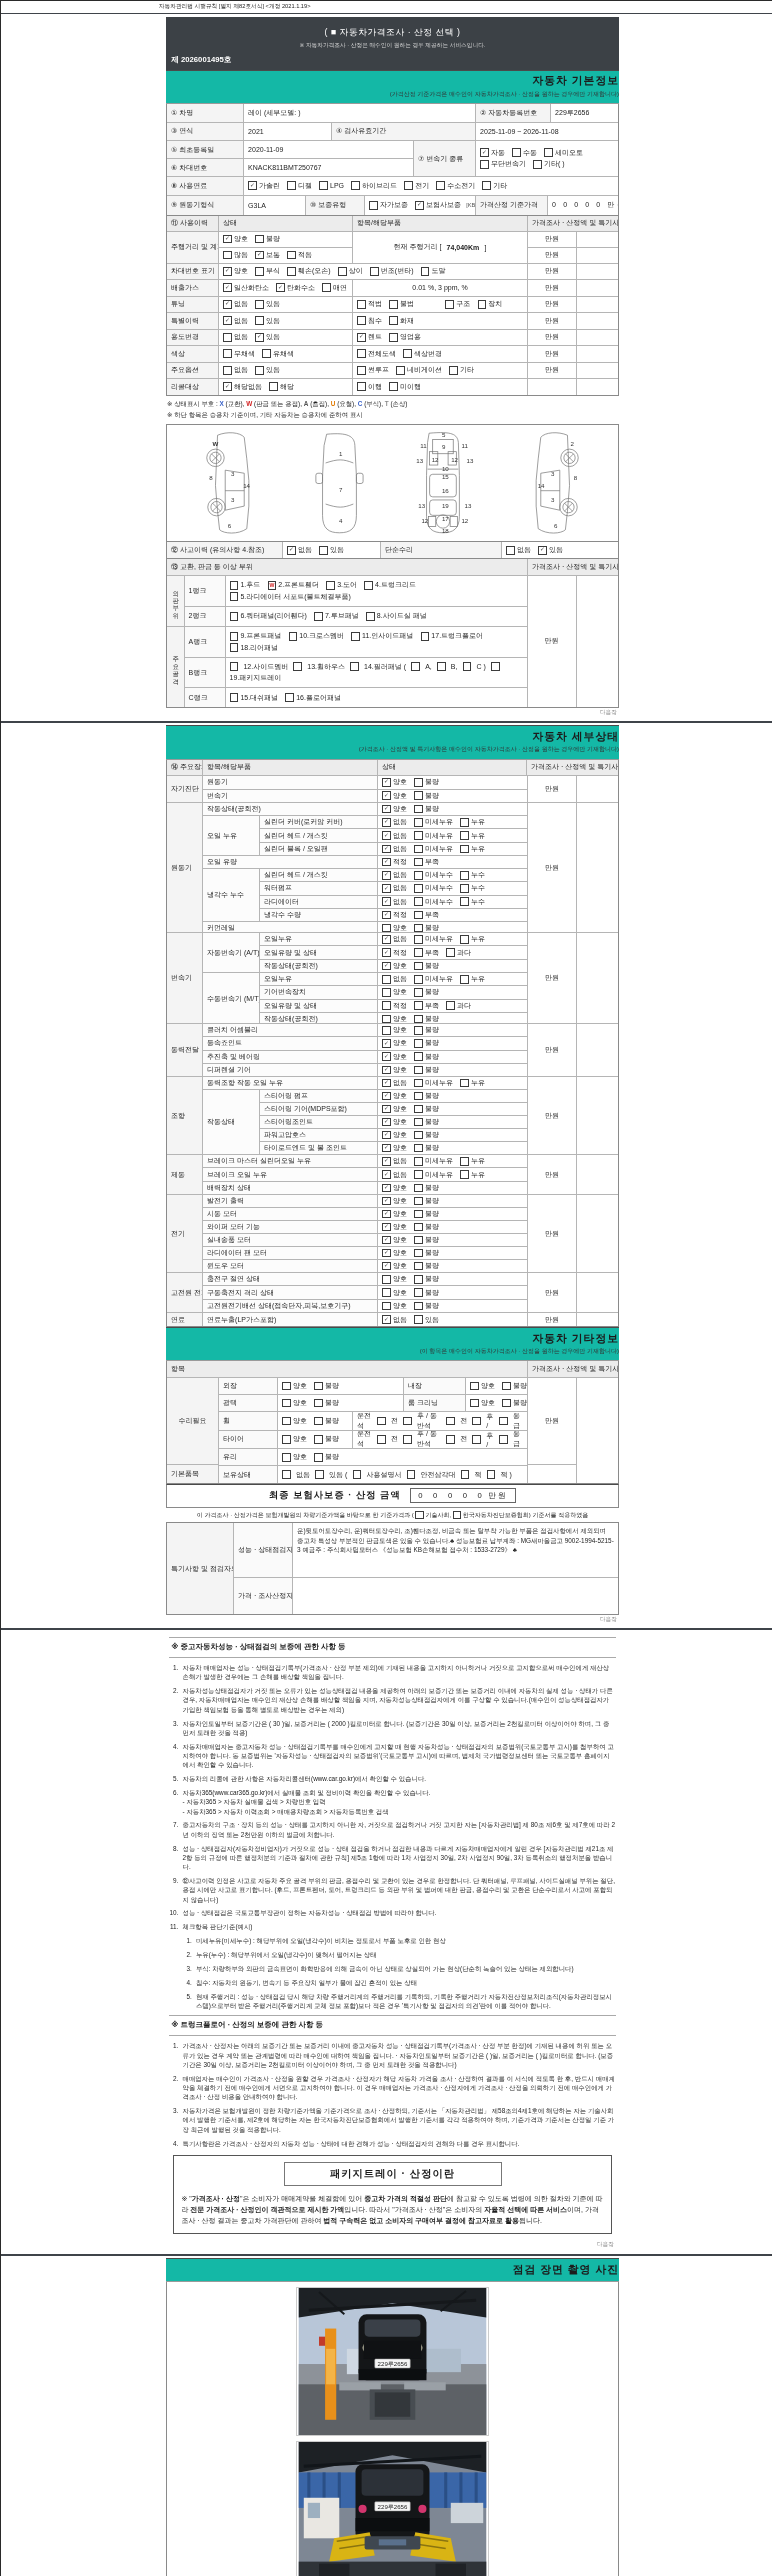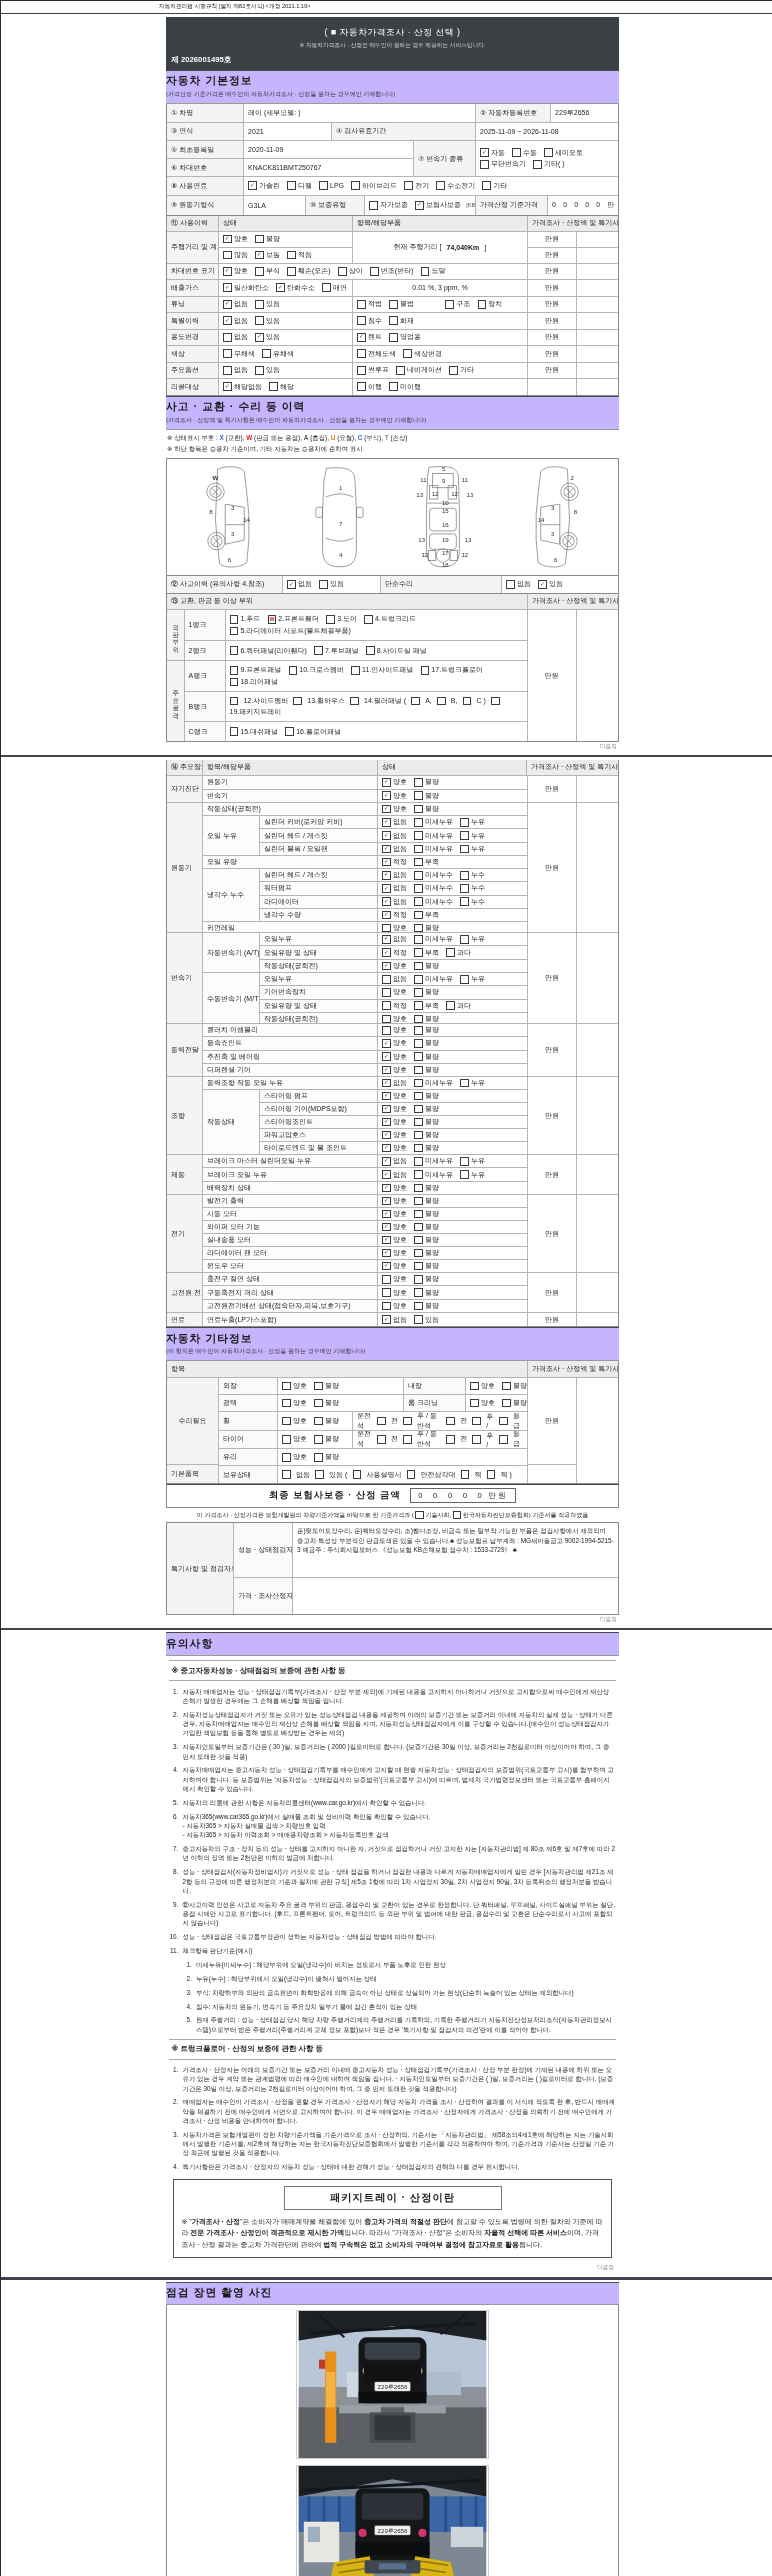--- a/index.html
+++ b/index.html
@@ -6,21 +6,21 @@
   body{font-family:"Liberation Sans","DejaVu Sans",sans-serif;color:#1c1c1c;}
   #page{position:relative;width:772px;height:2576px;border:0.5px solid #2a2a2a;background:#fff;overflow:hidden;}
   #content{width:453px;margin-left:165px;}
   .topnote{font-size:5.7px;color:#222;padding:2.1px 0 1.5px 0;margin-left:-7.2px;}
   .toprule{height:1.5px;background:#3f444a;width:772px;margin-left:-165px;}
   .darkhead{background:#3c4146;color:#fff;padding:7.2px 0 4.1px 0;margin-top:3.1px;}
   .darkhead .t1{text-align:center;font-size:15.5px;font-weight:bold;letter-spacing:1.5px;}
   .darkhead .t2{text-align:center;font-size:8.8px;margin-top:3.1px;letter-spacing:0.5px;}
   .darkhead .t3{text-align:center;font-size:5.7px;color:#d9d9d9;margin-top:2.1px;}
   .darkhead .docno{font-size:7.7px;font-weight:bold;padding:5.2px 0 1px 5.2px;}
-  .band{background:#c4b5fd;text-align:left;padding:3.6px 0 4.1px 0;border-top:1px solid #4a4a4a;border-bottom:0.5px solid #9a9a9a;}
+  .band{background:#14b8a6;text-align:right;padding:3.6px 0 4.1px 0;border-top:1px solid #4a4a4a;border-bottom:0.5px solid #9a9a9a;}
   .band .bt{font-size:10.8px;font-weight:bold;letter-spacing:1px;}
   .band .bs{font-size:6px;color:#333;margin-top:1.5px;}
   .tbl{border:0.5px solid #8a8a8a;border-top:0;background:#fff;}
   .tbl.boxed{border-top:0.5px solid #8a8a8a;}
   .trow{display:flex;border-bottom:0.5px solid #b5b5b5;align-items:stretch;}
   .trow:last-child{border-bottom:0;}
   .tcell{border-right:0.5px solid #b5b5b5;display:flex;align-items:center;gap:5.2px;padding:1px 4.1px;font-size:7px;overflow:hidden;min-height:0;box-sizing:border-box;}
   .tcell:last-child{border-right:0;}
   .tcell.stack{flex-direction:column;padding:0;align-items:stretch;gap:0;}
   .stack>.trow{width:100%;}
@@ -538,24 +538,20 @@
               <span>미이행</span>
             </span>
           </div>
           <div class="tcell" style="flex: 0 0 49px;">
             <span class="txt"></span>
           </div>
           <div class="tcell" style="flex: 1 1 0px;"></div>
         </div>
       </div>
 
-    <div class="band">
-      <div class="bt">사고 · 교환 · 수리 등 이력</div>
-      <div class="bs">(가격조사 · 산정액 및 특기사항은 매수인이 자동차가격조사 · 산정을 원하는 경우에만 기재합니다)</div>
-    </div>
     <div class="legend">
       <div><span>※ 상태표시 부호 : </span><span style="color: rgb(58, 98, 200); font-weight: bold;">X</span><span> (교환), </span><span style="color: rgb(210, 31, 31); font-weight: bold;">W</span><span> (판금 또는 용접), </span><span style="color: rgb(85, 85, 85); font-weight: bold;">A</span><span> (흠집), </span><span style="color: rgb(224, 122, 0); font-weight: bold;">U</span><span> (요철), </span><span style="color: rgb(58, 98, 200); font-weight: bold;">C</span><span> (부식), </span><span style="color: rgb(138, 138, 138); font-weight: bold;">T</span><span> (손상)</span></div>
       <div>※ 하단 항목은 승용차 기준이며, 기타 자동차는 승용차에 준하여 표시</div>
     </div>
 
     <div class="diagrams">
       <svg width="77" height="108" viewBox="0 0 150 210">
         <g fill="none" stroke="#777" stroke-width="1.4">
           <path d="M40,12 C58,4 84,6 92,16 L97,58 L101,100 L101,150 L97,194 C80,206 52,204 44,196 L40,160 L36,110 Z"></path>
           <path d="M55,80 L92,86 L92,150 L55,158 Z"></path>
@@ -816,20 +812,24 @@
           </div>
           <div class="tcell price" style="flex: 0 0 49px;">
             <span class="txt">만원</span>
           </div>
           <div class="tcell" style="flex: 1 1 0px;"></div>
         </div>
       </div>
     <div class="marker">다음장</div>
     <div class="rule"></div>
 
+    <div class="band">
+      <div class="bt">자동차 세부상태</div>
+      <div class="bs">(가격조사 · 산정액 및 특기사항은 매수인이 자동차가격조사 · 산정을 원하는 경우에만 기재합니다)</div>
+    </div>
     <div class="tbl">
         <div class="trow" style="height: 15.5px;">
           <div class="tcell th" style="flex: 0 0 36px;">
             <span class="txt">⑭ 주요장치</span>
           </div>
           <div class="tcell th" style="flex: 0 0 175px;">
             <span class="txt">항목/해당부품</span>
           </div>
           <div class="tcell th" style="flex: 0 0 149px;">
             <span class="txt">상태</span>
@@ -1875,23 +1875,20 @@
                 <span class="txt">가격 · 조사산정자</span>
               </div>
               <div class="tcell" style="flex: 1 1 0px;"></div>
             </div>
           </div>
         </div>
       </div>
     <div class="marker">다음장</div>
     <div class="rule"></div>
 
-    <div class="band">
-      <div class="bt">유의사항</div>
-    </div>
     <div class="noticewrap">
       <div class="nsec">※ 중고자동차성능 · 상태점검의 보증에 관한 사항 등</div>
       <div id="notice-list1">
           <div class="nitem">
             <div class="nn">1.</div>
             <div class="nt">자동차 매매업자는 성능 · 상태점검기록부(가격조사 · 산정 부분 제외)에 기재된 내용을 고지하지 아니하거나 거짓으로 고지함으로써 매수인에게 재산상 손해가 발생한 경우에는 그 손해를 배상할 책임을 집니다.</div>
           </div>
           <div class="nitem">
             <div class="nn">2.</div>
             <div class="nt">자동차성능상태점검자가 거짓 또는 오류가 있는 성능상태점검 내용을 제공하여 아래의 보증기간 또는 보증거리 이내에 자동차의 실제 성능 · 상태가 다른 경우, 자동차매매업자는 매수인의 재산상 손해를 배상할 책임을 지며, 자동차성능상태점검자에게 이를 구상할 수 있습니다.(매수인이 성능상태점검자가 가입한 책임보험 등을 통해 별도로 배상받는 경우는 제외)</div>

